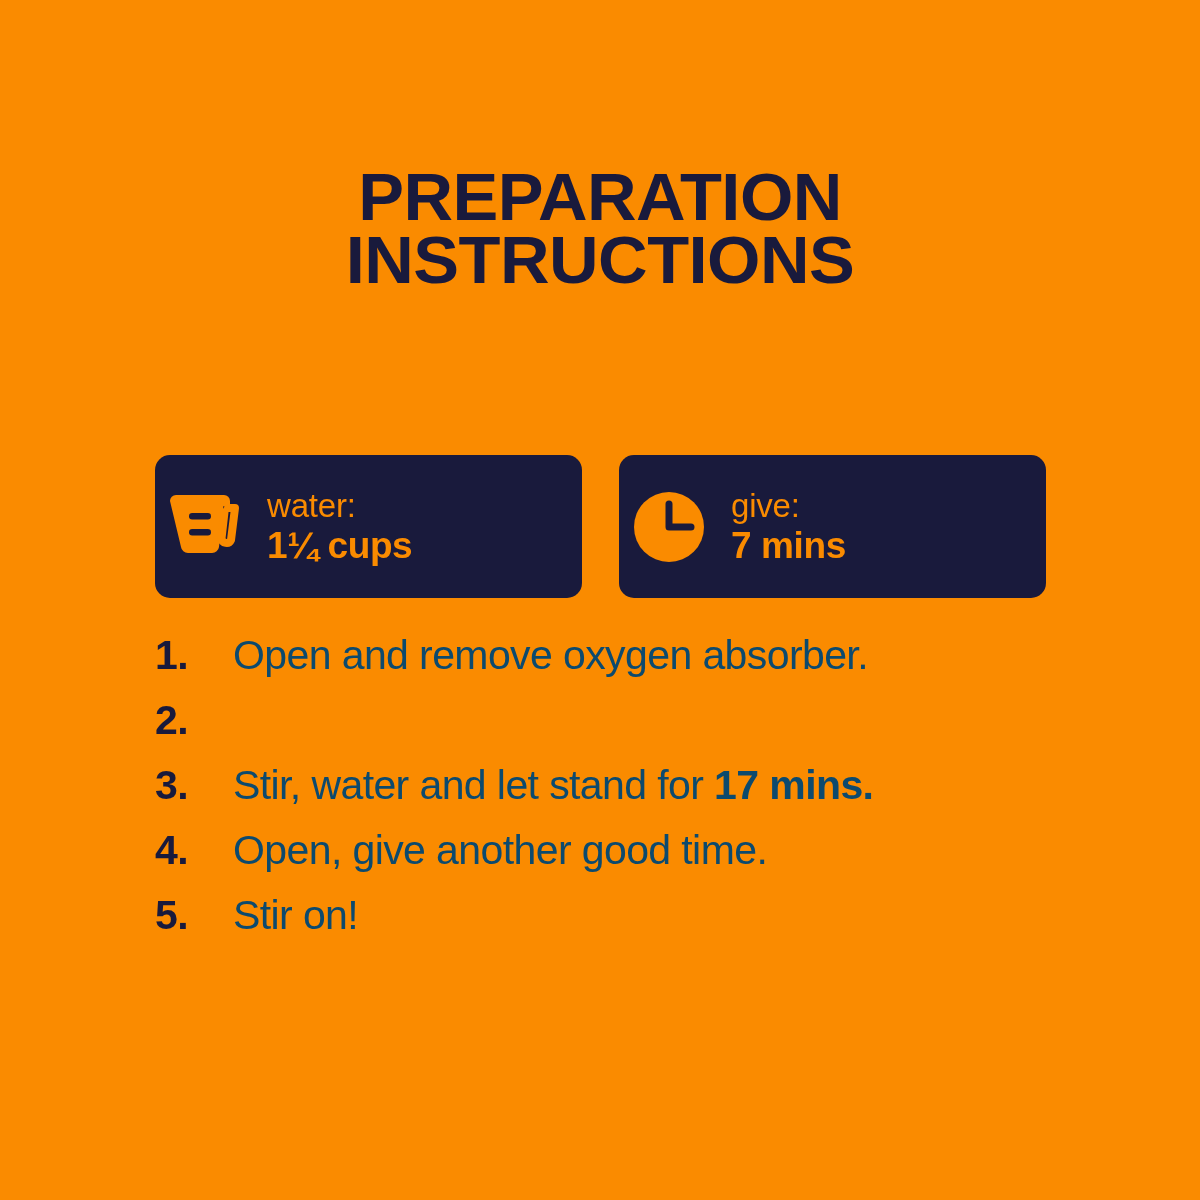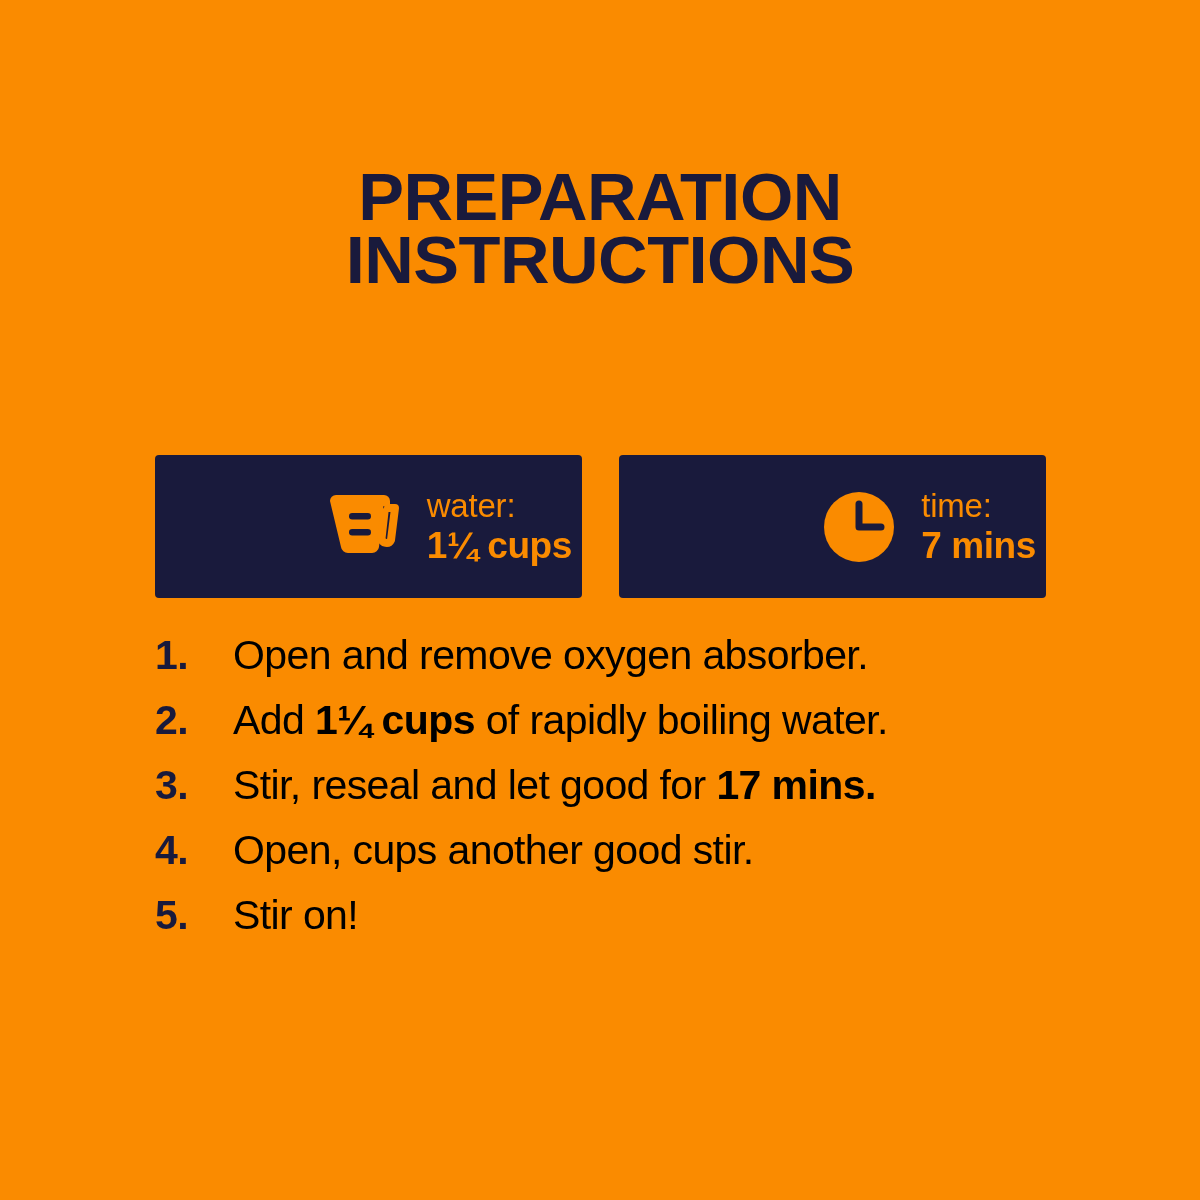--- a/index.html
+++ b/index.html
@@ -51,24 +51,24 @@
     left: 155px;
     top: 455px;
     width: 891px;
     height: 143px;
     display: flex;
     gap: 37px;
   }
   .badge-card {
     flex: 1 1 0;
     background: #191A3C;
-    border-radius: 4px;
+    border-radius: 15px;
     display: flex;
     align-items: center;
-    justify-content: flex-end;
+    justify-content: flex-start;
     gap: 22px;
     box-sizing: border-box;
     padding: 0 10px;
   }
   .badge-icon {
     flex: 0 0 auto;
     width: 80px;
     height: 80px;
     display: flex;
     align-items: center;
@@ -110,21 +110,21 @@
   .step-num {
     flex: 0 0 auto;
     width: 78px;
     color: #191A3C;
     font-size: 41px;
     font-weight: bold;
     letter-spacing: -0.5px;
   }
   .step-text {
     flex: 1 1 auto;
-    color: #000000;
+    color: #0c4a6e;
     font-size: 41px;
     font-weight: normal;
     letter-spacing: -0.6px;
     white-space: nowrap;
   }
   .step-text b {
     font-weight: bold;
   }
 </style>
 </head>
@@ -155,47 +155,46 @@
     </div>
 
     <div class="badge-card">
       <span class="badge-icon">
         <svg width="72" height="72" viewBox="0 0 72 72" aria-hidden="true">
           <circle cx="36" cy="36" r="35" fill="#FA8B00"></circle>
           <path d="M36 13 L36 36 L58 36" fill="none" stroke="#191A3C" stroke-width="7" stroke-linecap="round" stroke-linejoin="round"></path>
         </svg>
       </span>
       <span class="badge-text">
-        <span class="badge-label">time:</span>
+        <span class="badge-label">give:</span>
         <span class="badge-value">7 mins</span>
       </span>
     </div>
 
   </div>
 
   <ol id="steps" style="list-style:none;margin:0;padding:0;">
 
     <li class="step-row">
       <span class="step-num">1.</span>
       <span class="step-text"><span>Open and remove oxygen absorber.</span><b></b><span></span></span>
     </li>
 
     <li class="step-row">
       <span class="step-num">2.</span>
-      <span class="step-text"><span>Add </span><b>1¼ cups</b><span> of rapidly boiling water.</span></span>
     </li>
 
     <li class="step-row">
       <span class="step-num">3.</span>
-      <span class="step-text"><span>Stir, reseal and let good for </span><b>17 mins.</b><span></span></span>
+      <span class="step-text"><span>Stir, water and let stand for </span><b>17 mins.</b><span></span></span>
     </li>
 
     <li class="step-row">
       <span class="step-num">4.</span>
-      <span class="step-text"><span>Open, cups another good stir.</span><b></b><span></span></span>
+      <span class="step-text"><span>Open, give another good time.</span><b></b><span></span></span>
     </li>
 
     <li class="step-row">
       <span class="step-num">5.</span>
       <span class="step-text"><span>Stir on!</span><b></b><span></span></span>
     </li>
 
   </ol>
 
 </div>

